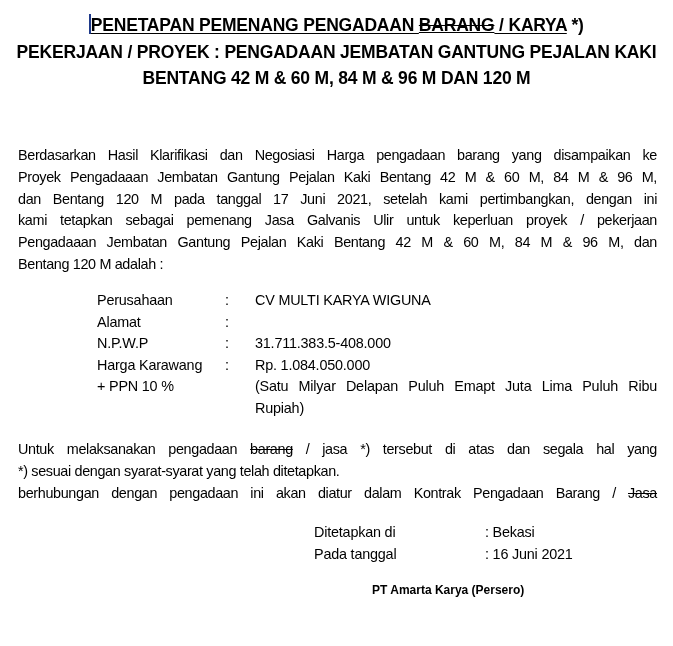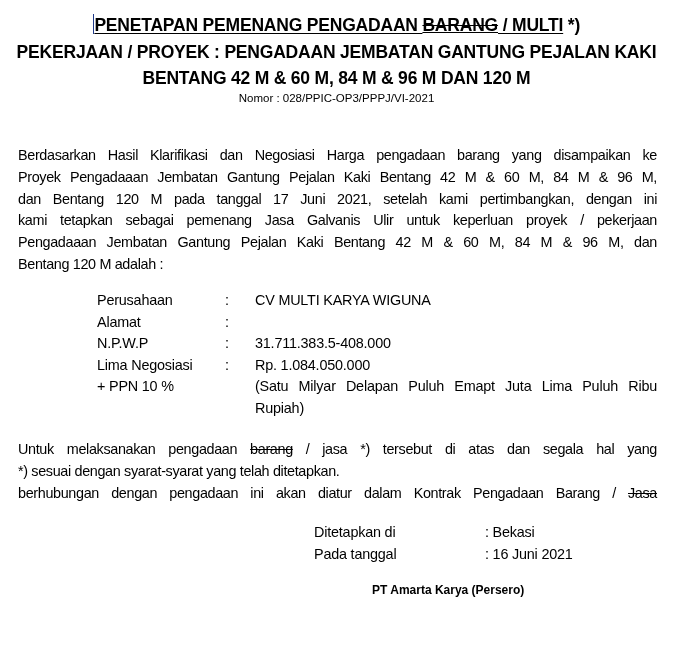--- a/index.html
+++ b/index.html
@@ -116,27 +116,26 @@
       font-weight: bold;
       white-space: nowrap;
     }
   </style>
 </head>
 <body>
 
 <div class="page">
 
   <div class="title-line t1">
-    <span class="cursor"></span><span class="ul">PENETAPAN PEMENANG PENGADAAN </span><span class="strike">BARANG</span><span class="ul"> / MULTI</span><span> *)</span>
+    <span class="cursor"></span><span class="ul">PENETAPAN PEMENANG PENGADAAN </span><span class="strike">BARANG</span><span class="ul"> / KARYA</span><span> *)</span>
   </div>
 
   <div class="title-line t2">PEKERJAAN / PROYEK : PENGADAAN JEMBATAN GANTUNG PEJALAN KAKI</div>
   <div class="title-line t3">BENTANG 42 M &amp; 60 M, 84 M &amp; 96 M DAN 120 M</div>
 
-  <div class="nomor">Nomor  : 028/PPIC-OP3/PPPJ/VI-2021</div>
 
   <div class="para p1">
     <span class="ln">Berdasarkan Hasil Klarifikasi dan Negosiasi Harga pengadaan barang yang disampaikan ke</span>
     <span class="ln">Proyek Pengadaaan Jembatan Gantung Pejalan Kaki Bentang 42 M &amp; 60 M, 84 M &amp; 96 M,</span>
     <span class="ln">dan Bentang 120 M pada tanggal 17 Juni 2021, setelah kami pertimbangkan, dengan ini</span>
     <span class="ln">kami tetapkan sebagai pemenang Jasa Galvanis Ulir untuk keperluan proyek / pekerjaan</span>
     <span class="ln">Pengadaaan Jembatan Gantung Pejalan Kaki Bentang 42 M &amp; 60 M, 84 M &amp; 96 M, dan</span>
     <span class="ln last">Bentang 120 M adalah :</span>
   </div>
 
@@ -149,21 +148,21 @@
     <div class="drow">
       <span class="lbl">Alamat</span>
       <span class="colon">:</span>
     </div>
     <div class="drow">
       <span class="lbl">N.P.W.P</span>
       <span class="colon">:</span>
       <span class="val">31.711.383.5-408.000</span>
     </div>
     <div class="drow">
-      <span class="lbl">Lima Negosiasi</span>
+      <span class="lbl">Harga Karawang</span>
       <span class="colon">:</span>
       <span class="val">Rp. 1.084.050.000</span>
     </div>
     <div class="drow tall">
       <span class="lbl">+  PPN  10 %</span>
       <span class="val wrap">(Satu Milyar Delapan Puluh Emapt Juta Lima Puluh Ribu Rupiah)</span>
     </div>
   </div>
 
   <div class="para p2">

